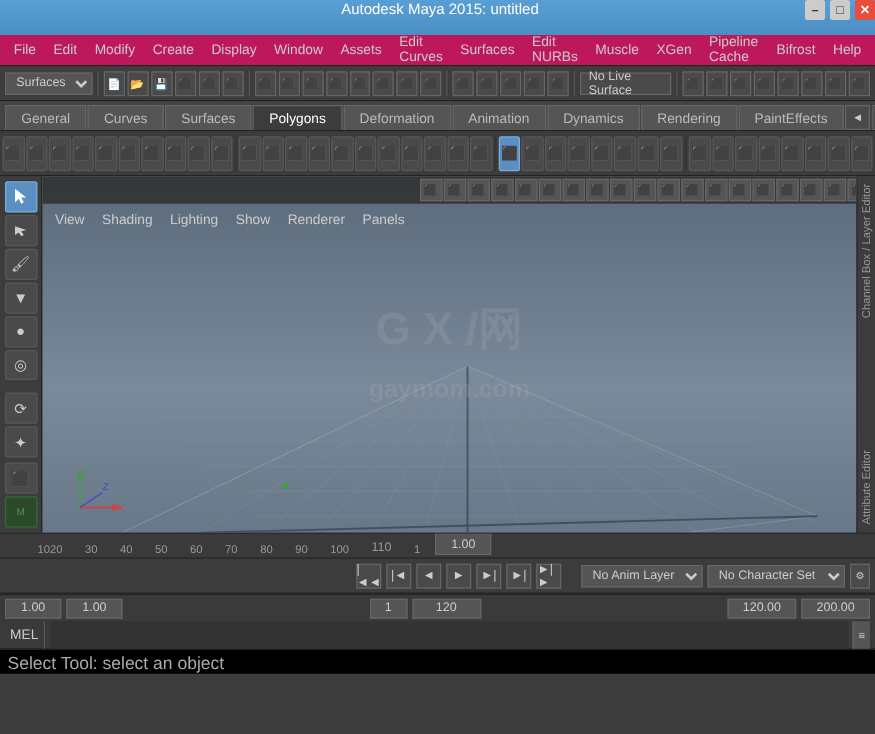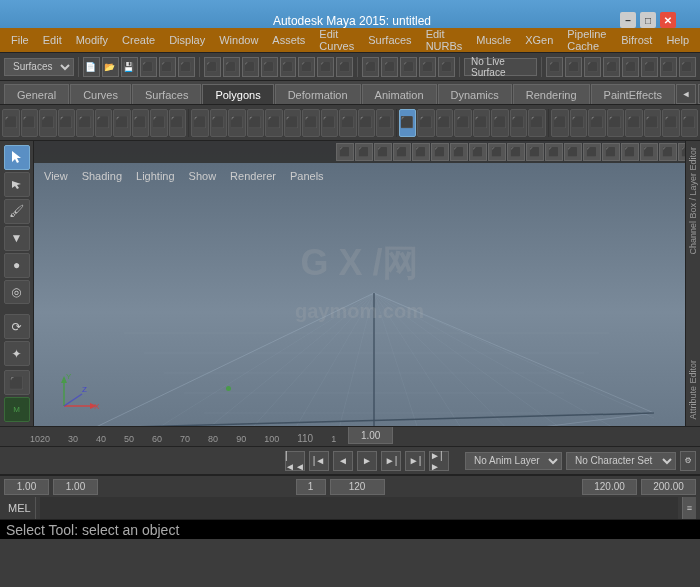--- a/index.html
+++ b/index.html
@@ -3,42 +3,42 @@
   <meta charset="utf-8">
   <style>
     * { margin: 0; padding: 0; box-sizing: border-box; }
     body { width: 700px; height: 587px; overflow: hidden; font-family: 'Segoe UI', Tahoma, sans-serif; font-size: 11px; background: #3c3c3c; color: #ccc; }
 
     
     #title-bar {
       background: linear-gradient(to bottom, #5a9fd4, #4a8fc4);
       height: 28px;
       display: flex;
-      align-items: flex-end;
+      align-items: flex-start;
       justify-content: space-between;
-      padding: 0 24px;
+      padding: 0 0;
       color: #fff;
       font-size: 12px;
       font-weight: normal;
     }
     #title-bar .title { flex: 1; text-align: center; }
     #title-bar .win-btns { display: flex; gap: 4px; }
     .win-btn {
       width: 16px; height: 16px;
       display: flex; align-items: center; justify-content: center;
       font-size: 10px; cursor: pointer; color: #333; font-weight: bold;
       border-radius: 2px;
     }
     .win-btn.minimize { background: #ccc; }
     .win-btn.maximize { background: #ccc; }
     .win-btn.close { background: #e74c3c; color: #fff; }
 
     
     #menu-bar {
-      background: #a16207;
+      background: #be185d;
       height: 20px;
       display: flex;
       align-items: center;
       padding: 12px 4px;
       border-bottom: 1px solid #222;
     }
     .menu-item {
       padding: 0 7px;
       height: 20px;
       display: flex;

